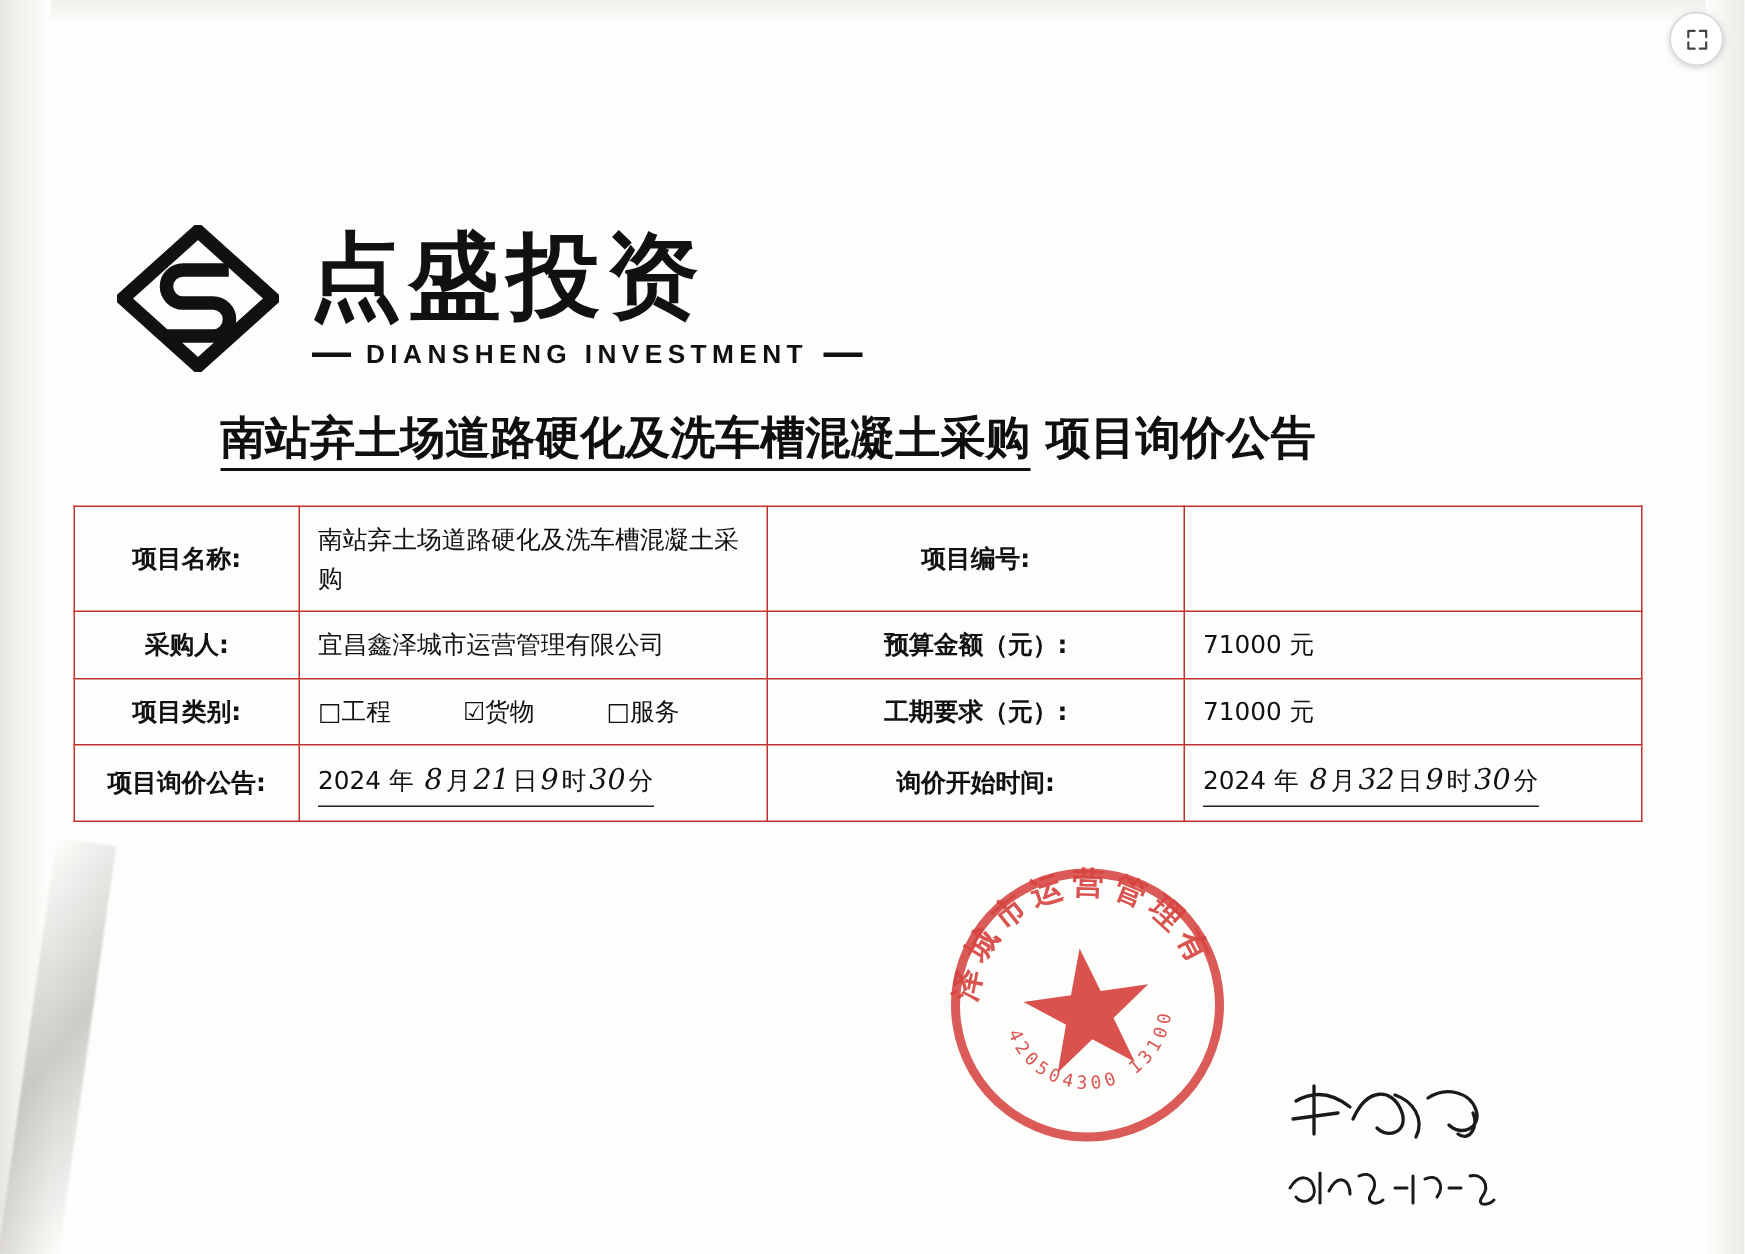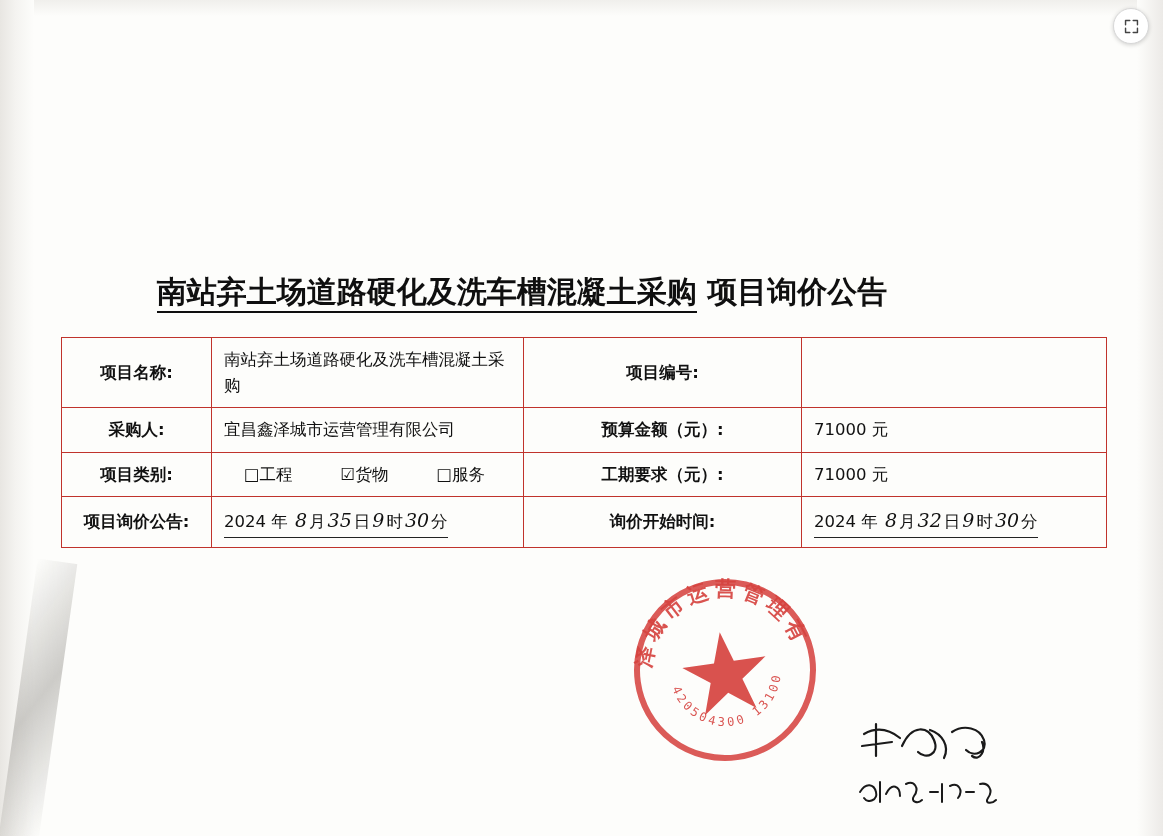--- a/index.html
+++ b/index.html
@@ -108,39 +108,39 @@
     font-weight: bold;
     letter-spacing: 3.6px;
     color: #111111;
     padding: 0 10px;
     white-space: nowrap;
   }
 
   
   #doc-title {
     position: absolute;
-    left: 18px; top: 272px;
+    left: 8px; top: 272px;
     width: 962px;
     text-align: center;
     font-family: "DejaVu Sans", sans-serif;
     font-size: 30px;
     font-weight: bold;
     color: #0f0f0f;
     white-space: nowrap;
     padding-left: 23px;
   }
   #doc-title .underlined {
     border-bottom: 2px solid #0f0f0f;
     padding-bottom: 2px;
   }
 
   
   #info-table {
     position: absolute;
-    left: 61px; top: 337px;
+    left: 49px; top: 337px;
     width: 1045px;
     border-collapse: collapse;
     table-layout: fixed;
   }
   #info-table td {
     border: 1.6px solid #c0332c;
     font-family: "DejaVu Sans", sans-serif;
     font-size: 16.5px;
     color: #111111;
     padding: 9px 12px;
@@ -157,21 +157,20 @@
   }
   .col-a { width: 150px; }
   .col-b { width: 312px; }
   .col-c { width: 278px; }
   .col-d { width: 305px; }
 
   .cat-options {
     display: flex;
     gap: 48px;
     align-items: center;
-    margin-left: 20px;
   }
   .cat-options span { white-space: nowrap; }
 
   .hand {
     font-family: "DejaVu Serif", serif;
     color: #1b1b1b;
   }
   .hand-underline {
     border-bottom: 1.4px solid #222;
     padding: 0 2px 1px 2px;
@@ -221,20 +220,36 @@
     <span>
       <svg width="17" height="17" viewBox="0 0 20 20">
         <path d="M3 8 V3 H8" fill="none" stroke="#444" stroke-width="1.7" stroke-linecap="round" stroke-linejoin="round"></path>
         <path d="M12 3 H17 V8" fill="none" stroke="#444" stroke-width="1.7" stroke-linecap="round" stroke-linejoin="round"></path>
         <path d="M17 12 V17 H12" fill="none" stroke="#444" stroke-width="1.7" stroke-linecap="round" stroke-linejoin="round"></path>
         <path d="M8 17 H3 V12" fill="none" stroke="#444" stroke-width="1.7" stroke-linecap="round" stroke-linejoin="round"></path>
       </svg>
     </span>
   </div>
 
+  <div id="logo-block">
+    <div id="logo-mark">
+      <svg width="108" height="98" viewBox="0 0 108 98">
+        <g stroke="#111" fill="none">
+          <polygon points="54,4 104,49 54,94 4,49" stroke-width="9"></polygon>
+          <path d="M70,30 H44 a11,11 0 0 0 0,22 h20 a11,11 0 0 1 0,22 H36" stroke-width="9" stroke-linecap="square"></path>
+        </g>
+      </svg>
+    </div>
+    <div id="logo-title">点盛投资</div>
+    <div id="logo-sub-wrap">
+      <div id="logo-sub-line-l"></div>
+      <div id="logo-subtitle">DIANSHENG INVESTMENT</div>
+      <div id="logo-sub-line-r"></div>
+    </div>
+  </div>
 
   <div id="doc-title"><span class="underlined">南站弃土场道路硬化及洗车槽混凝土采购</span><span> 项目询价公告</span></div>
 
   <table id="info-table">
     <colgroup>
       <col class="col-a">
         <col class="col-b">
         <col class="col-c">
         <col class="col-d">
     </colgroup>
@@ -259,21 +274,21 @@
             <span><span>☑</span><span>货物</span></span>
             <span><span>□</span><span>服务</span></span>
           </div>
         </td>
         <td class="label">工期要求（元）:</td>
         <td class="value">71000 元</td>
       </tr>
       <tr>
         <td class="label">项目询价公告:</td>
         <td class="value">
-          <span class="date-hand"><span>2024</span> <span>年</span> <span class="hand-num">8</span><span>月</span><span class="hand-num">35</span><span>日</span><span class="hand-num">9</span><span>时</span><span class="hand-num">30</span><span>分</span></span>
+          <span class="date-hand"><span>2024</span> <span>年</span> <span class="hand-num">8</span><span>月</span><span class="hand-num">21</span><span>日</span><span class="hand-num">9</span><span>时</span><span class="hand-num">30</span><span>分</span></span>
         </td>
         <td class="label">询价开始时间:</td>
         <td class="value">
           <span class="date-hand"><span>2024</span> <span>年</span> <span class="hand-num">8</span><span>月</span><span class="hand-num">32</span><span>日</span><span class="hand-num">9</span><span>时</span><span class="hand-num">30</span><span>分</span></span>
         </td>
       </tr>
     </tbody>
   </table>
 
   <div id="seal-stamp">

